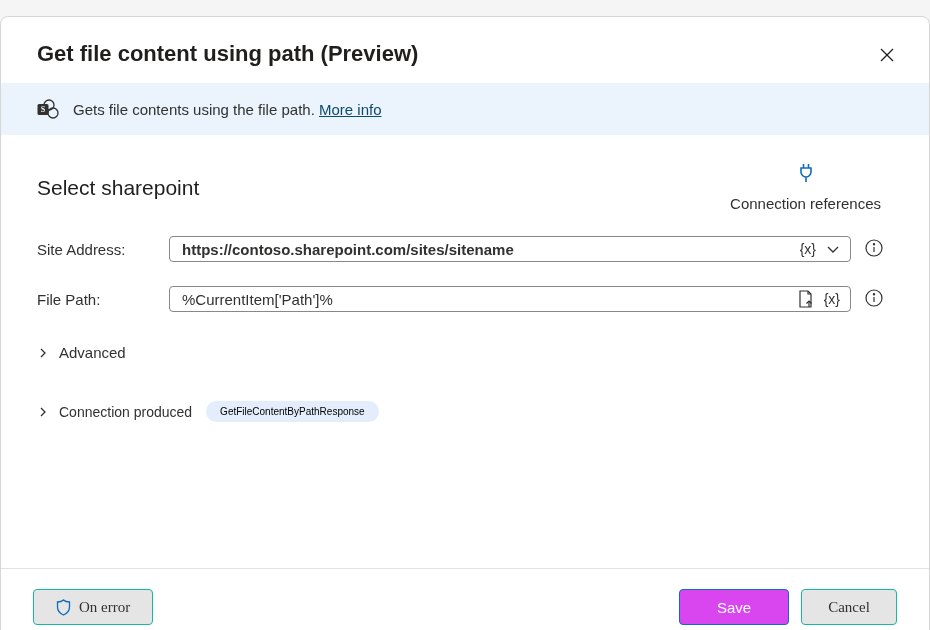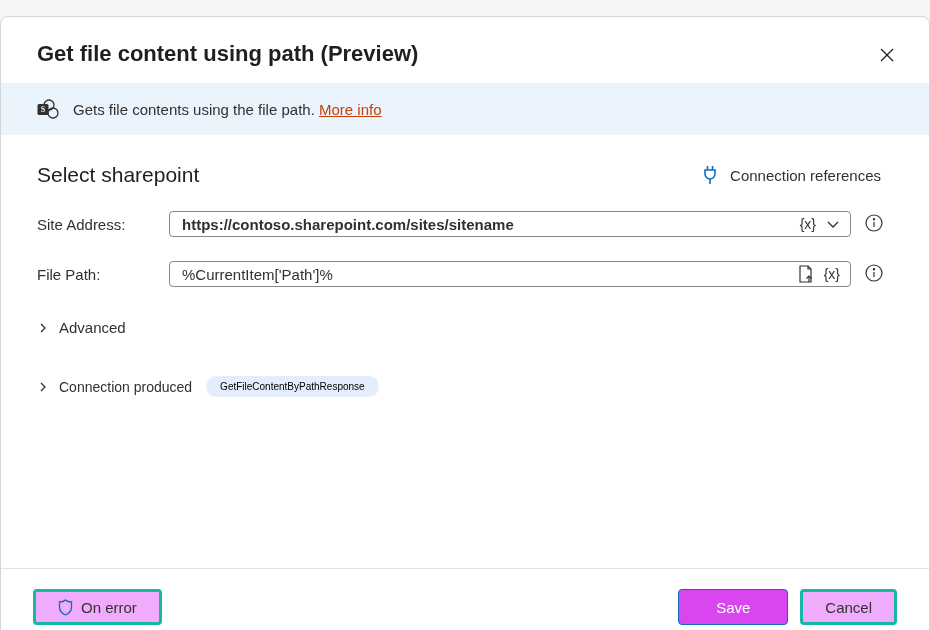--- a/index.html
+++ b/index.html
@@ -56,21 +56,21 @@
     .info-icon {
       width: 22px;
       height: 20px;
       flex-shrink: 0;
     }
     .info-text {
       font-size: 15px;
       color: #323130;
     }
     .info-link {
-      color: #c2410c;
+      color: #0c4a6e;
       text-decoration: underline;
       cursor: pointer;
     }
     .content {
       flex: 1;
       padding: 28px 36px 20px 36px;
     }
     .section-row {
       display: flex;
       align-items: center;
@@ -83,20 +83,21 @@
       color: #201f1e;
     }
     .conn-ref {
       display: flex;
       align-items: center;
       gap: 12px;
       font-size: 15px;
       color: #323130;
       cursor: pointer;
       padding-right: 12px;
+      flex-direction: column;
     }
     .plug-icon {
       color: #0f6cbd;
     }
     .param-row {
       display: flex;
       align-items: center;
       gap: 14px;
       margin-bottom: 24px;
     }
@@ -187,23 +188,24 @@
       border-radius: 4px;
       font-size: 15px;
       font-family: inherit;
       cursor: pointer;
       display: flex;
       align-items: center;
       justify-content: center;
       gap: 8px;
     }
     .btn-secondary {
-      background: #f0abfc;
-      border: 3px solid #14b8a6;
-      color: #323130;
+      background: #e5e5e5;
+      border: 1px solid #14b8a6;
+      color: #323130;
+      font-family: Liberation Serif, serif;
     }
     .btn-primary {
       background: #d946ef;
       border: 1px solid #0f6cbd;
       color: #ffffff;
       font-weight: 400;
     }
     .btn-primary-text {
       min-width: 64px;
       text-align: center;

